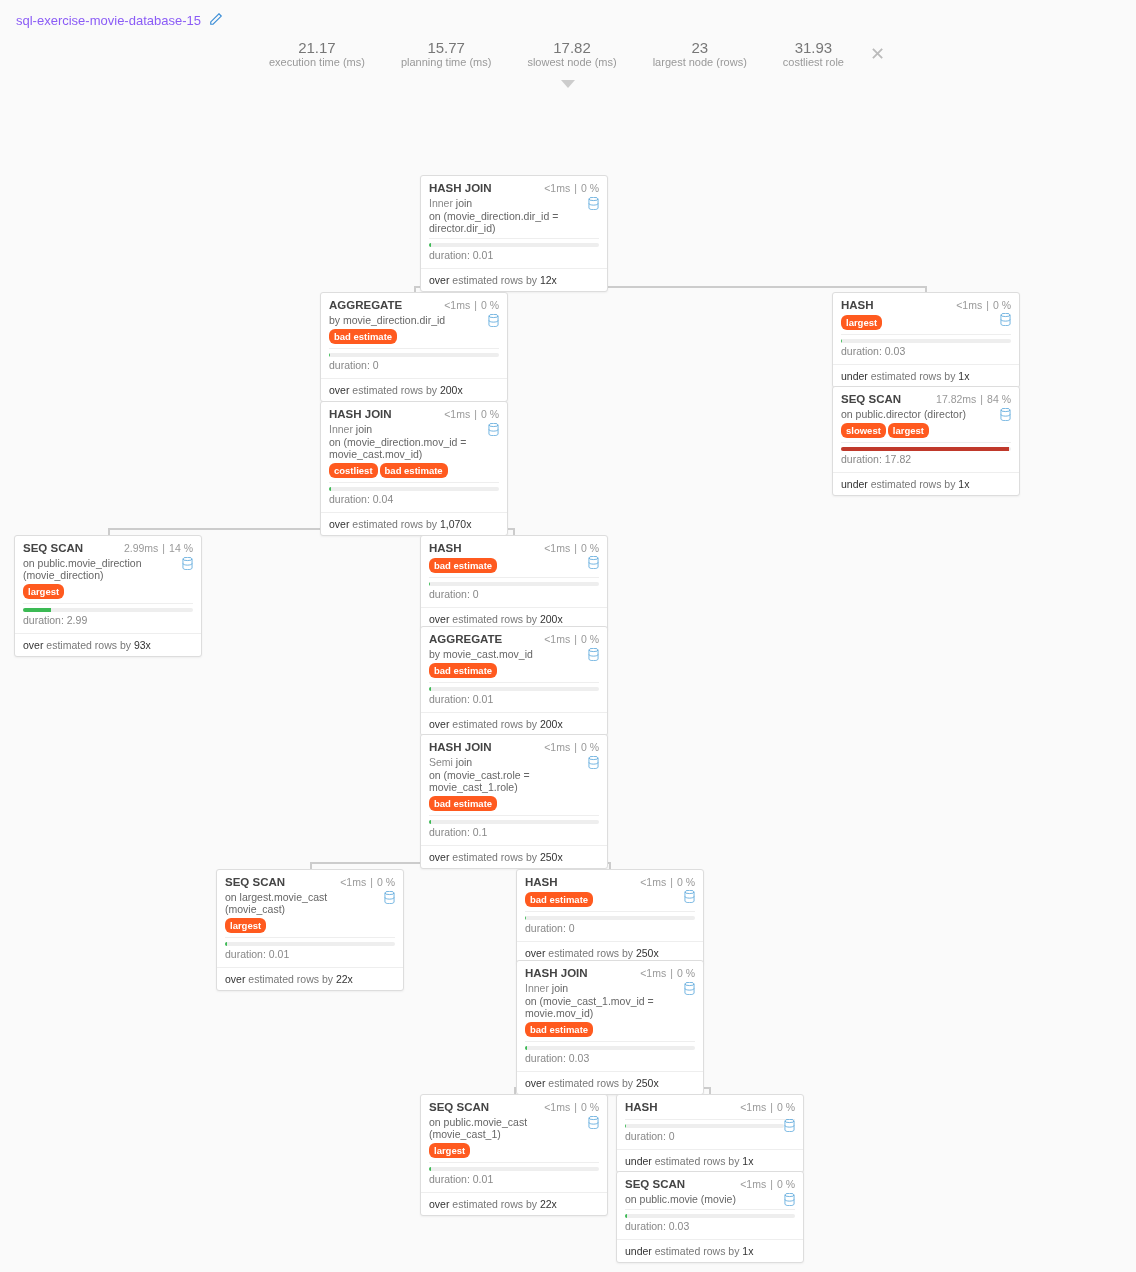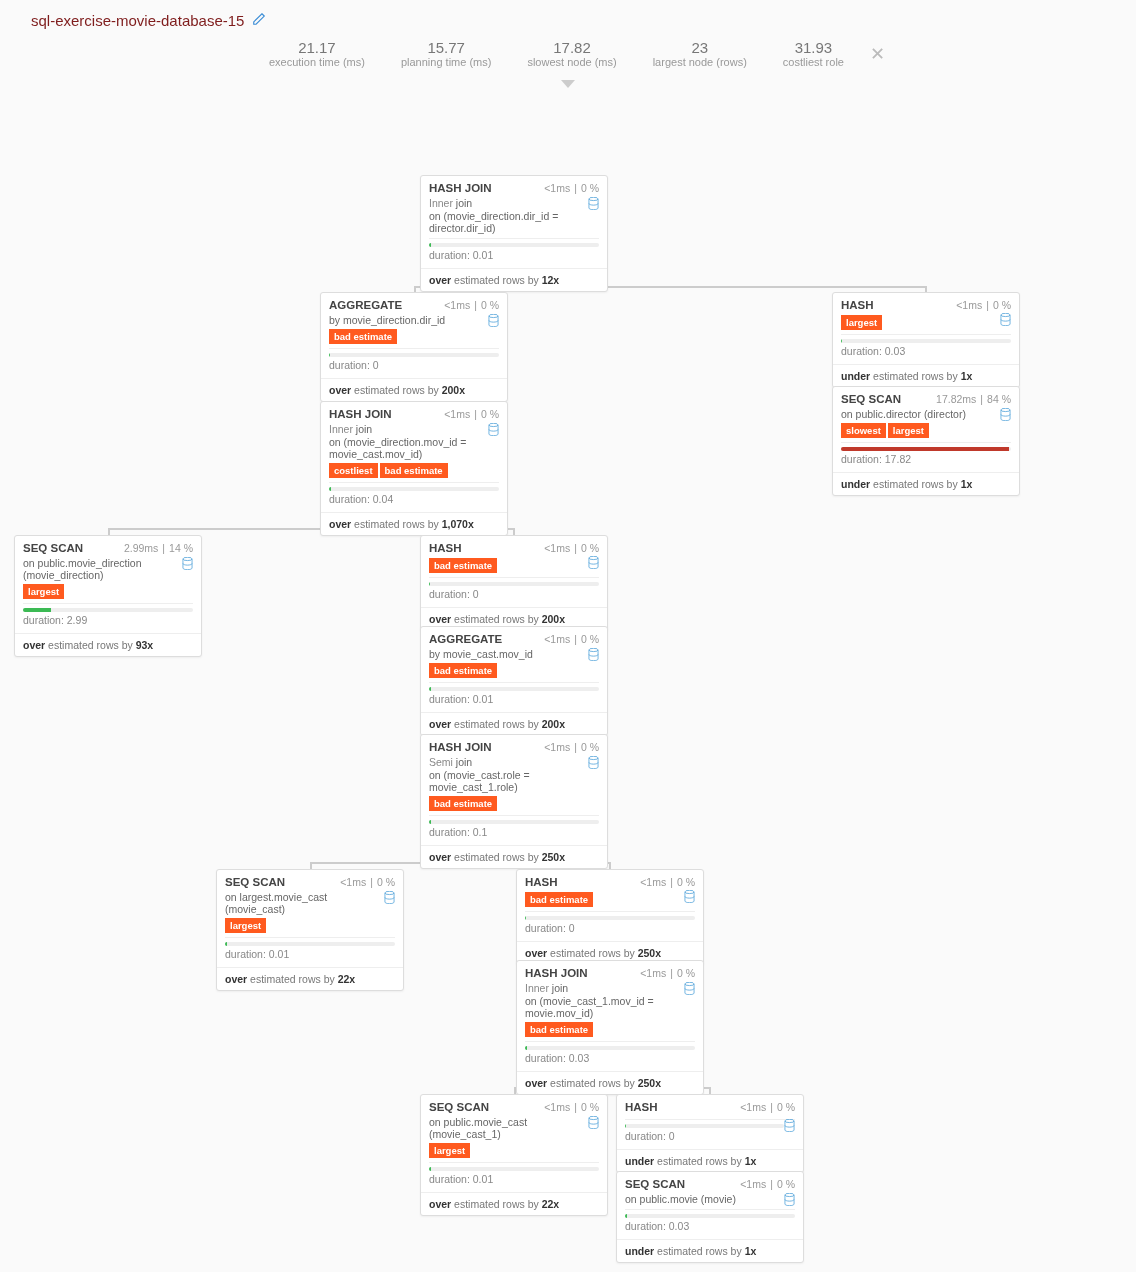--- a/index.html
+++ b/index.html
@@ -1,38 +1,38 @@
 <!DOCTYPE html>
 <html><head>
 <meta charset="utf-8">
 <style>
 * { margin: 0; padding: 0; box-sizing: border-box; }
 body { font-family: -apple-system, BlinkMacSystemFont, "Segoe UI", Helvetica, Arial, sans-serif; background: #fafafa; color: #333; font-size: 12px; width: 1136px; }
-.page-title { display: flex; align-items: center; gap: 8px; padding: 12px 31px 4px; font-size: 15px; color: #7f1d1d; }
+.page-title { display: flex; align-items: center; gap: 8px; padding: 12px 16px 4px; font-size: 13px; color: #8b5cf6; }
 .page-title .edit { color: #3b8dd6; cursor: pointer; }
 .metrics { display: flex; gap: 0; padding: 6px 0 14px; justify-content: center; align-items: center; position: relative; }
 .metric { text-align: center; padding: 0 18px; }
 .metric .val { font-size: 15px; color: #777; }
 .metric .lbl { font-size: 11px; color: #999; }
 .metric-close { color: #bbb; font-size: 18px; margin-left: 8px; cursor: pointer; }
 .arrow-down { width: 14px; height: 8px; background: #ccc; clip-path: polygon(0 0,100% 0,50% 100%); margin: -2px auto 8px; }
 .canvas { position: relative; width: 1136px; height: 1180px; }
 .node { position: absolute; width: 188px; background: #fff; border: 1px solid #ddd; border-radius: 3px; box-shadow: 0 1px 2px rgba(0,0,0,0.05); }
 .node .head { display: flex; justify-content: space-between; align-items: flex-start; padding: 6px 8px 2px; }
 .node .title { font-weight: 700; font-size: 11.5px; color: #444; }
 .node .stats { font-size: 10.5px; color: #999; display: flex; align-items: center; gap: 4px; }
 .node .body { padding: 0 8px 6px; font-size: 10.5px; color: #666; }
 .node .body .line { margin: 1px 0; }
 .node .body .grey { color: #888; }
 .node .sep { height: 1px; background: #eee; margin: 4px 0; }
 .node .bar { height: 4px; background: #eee; border-radius: 2px; margin: 3px 0 2px; overflow: hidden; }
 .node .bar .fill { height: 100%; }
 .node .foot { border-top: 1px solid #eee; padding: 5px 8px; font-size: 10.5px; color: #777; }
-.node .foot b { color: #333; font-weight: 700; text-align: center; }
-.tag { display: inline-block; background: #ff5a1f; color: #fff; font-size: 9.5px; font-weight: 700; padding: 2px 5px; border-radius: 0; margin: 2px 2px 0 0; }
+.node .foot b { color: #333; font-weight: 400; text-align: center; }
+.tag { display: inline-block; background: #ff5a1f; color: #fff; font-size: 9.5px; font-weight: 700; padding: 2px 5px; border-radius: 6px; margin: 2px 2px 0 0; }
 .db-icon { width: 11px; height: 13px; display: inline-block; }
 .db-icon svg { width: 100%; height: 100%; }
 .conn { position: absolute; border-color: #ccc; border-style: solid; }
 .conn.v { width: 0; border-width: 0 0 0 2px; }
 .conn.h { height: 0; border-width: 2px 0 0 0; }
 </style>
 </head>
 <body>
 
 <div class="page-title">

